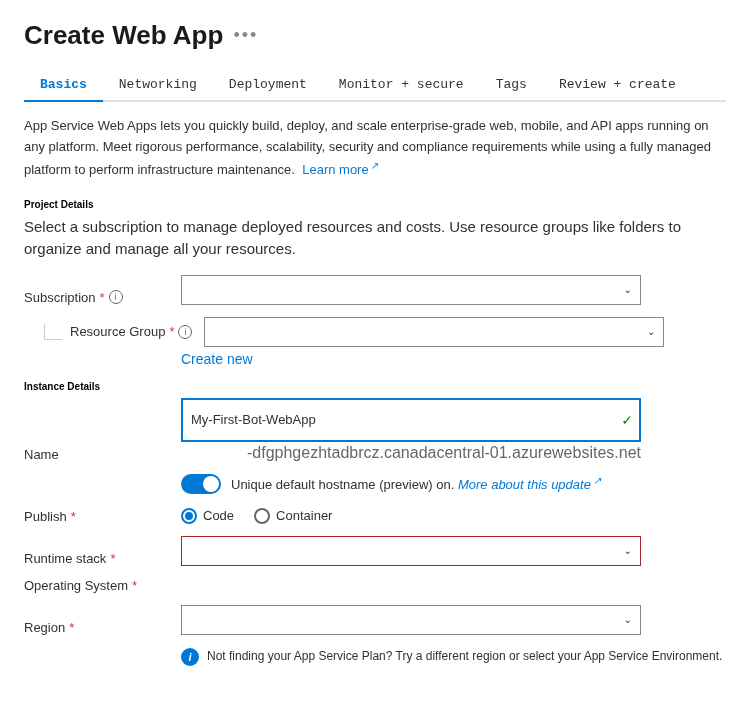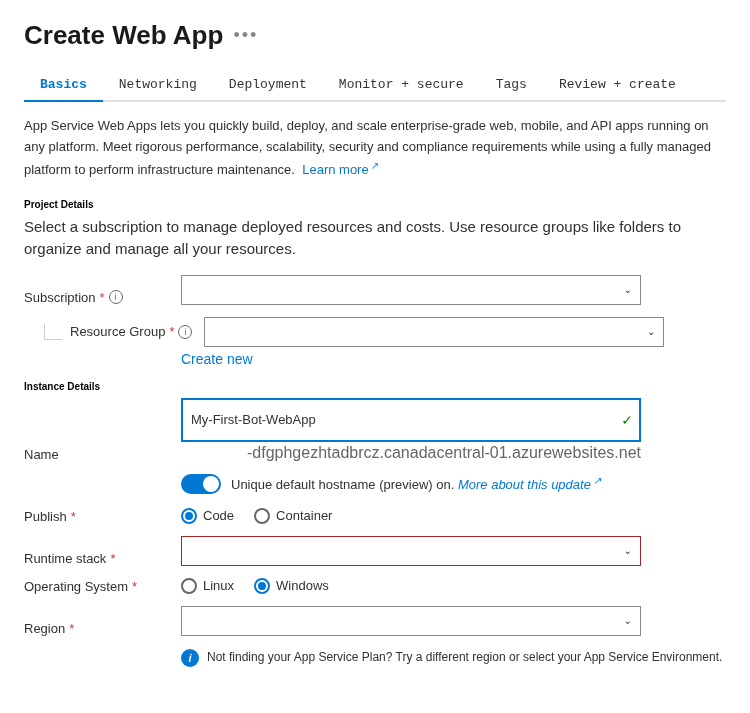--- a/index.html
+++ b/index.html
@@ -438,32 +438,20 @@
         <span class="dropdown-arrow">⌄</span>
       </div>
     </div>
   </div>
 
   <div class="form-row">
     <div class="form-label top-level">
       <span>Operating System</span>
       <span class="required-star">*</span>
     </div>
-    <div class="form-control-wrap">
-      <div class="radio-group">
-        <label class="radio-option">
-          <div class="radio-circle unchecked"></div>
-          <span>Linux</span>
-        </label>
-        <label class="radio-option">
-          <div class="radio-circle checked"></div>
-          <span>Windows</span>
-        </label>
-      </div>
-    </div>
   </div>
 
   <div class="form-row">
     <div class="form-label top-level">
       <span>Region</span>
       <span class="required-star">*</span>
     </div>
     <div class="form-control-wrap">
       <div class="dropdown" tabindex="0">
         <span class="dropdown-value"></span>

